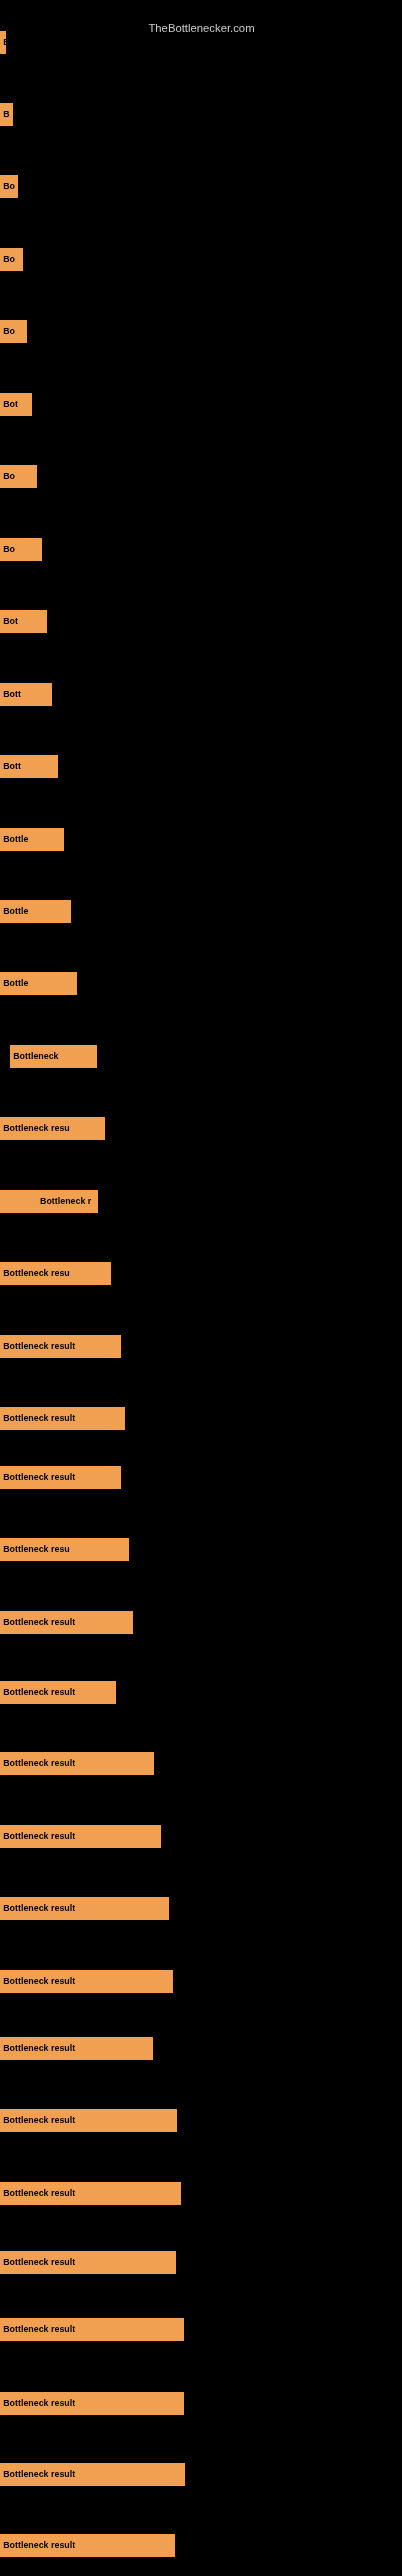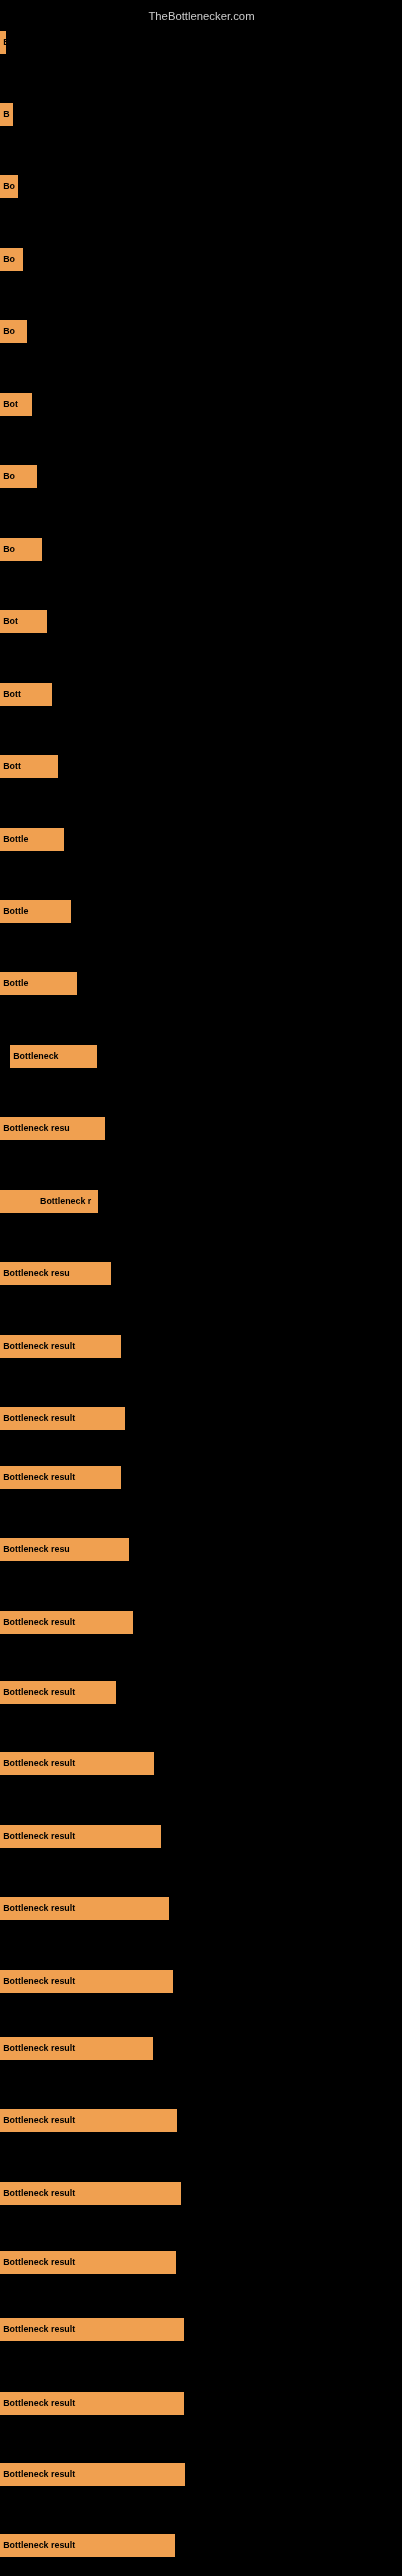--- a/index.html
+++ b/index.html
@@ -13,21 +13,21 @@
       min-height: 2576px;
       font-family: Arial, sans-serif;
       position: relative;
     }
     .site-title {
       color: #ccc;
       font-size: 11.3px;
       text-align: center;
       padding: 6.4px 0 9.7px 0;
       position: absolute;
-      top: 4px;
+      top: 16px;
       width: 100%;
     }
     .bar-container {
       position: absolute;
       left: 0;
       display: flex;
       align-items: center;
     }
     .bar {
       background-color: #f0a050;

